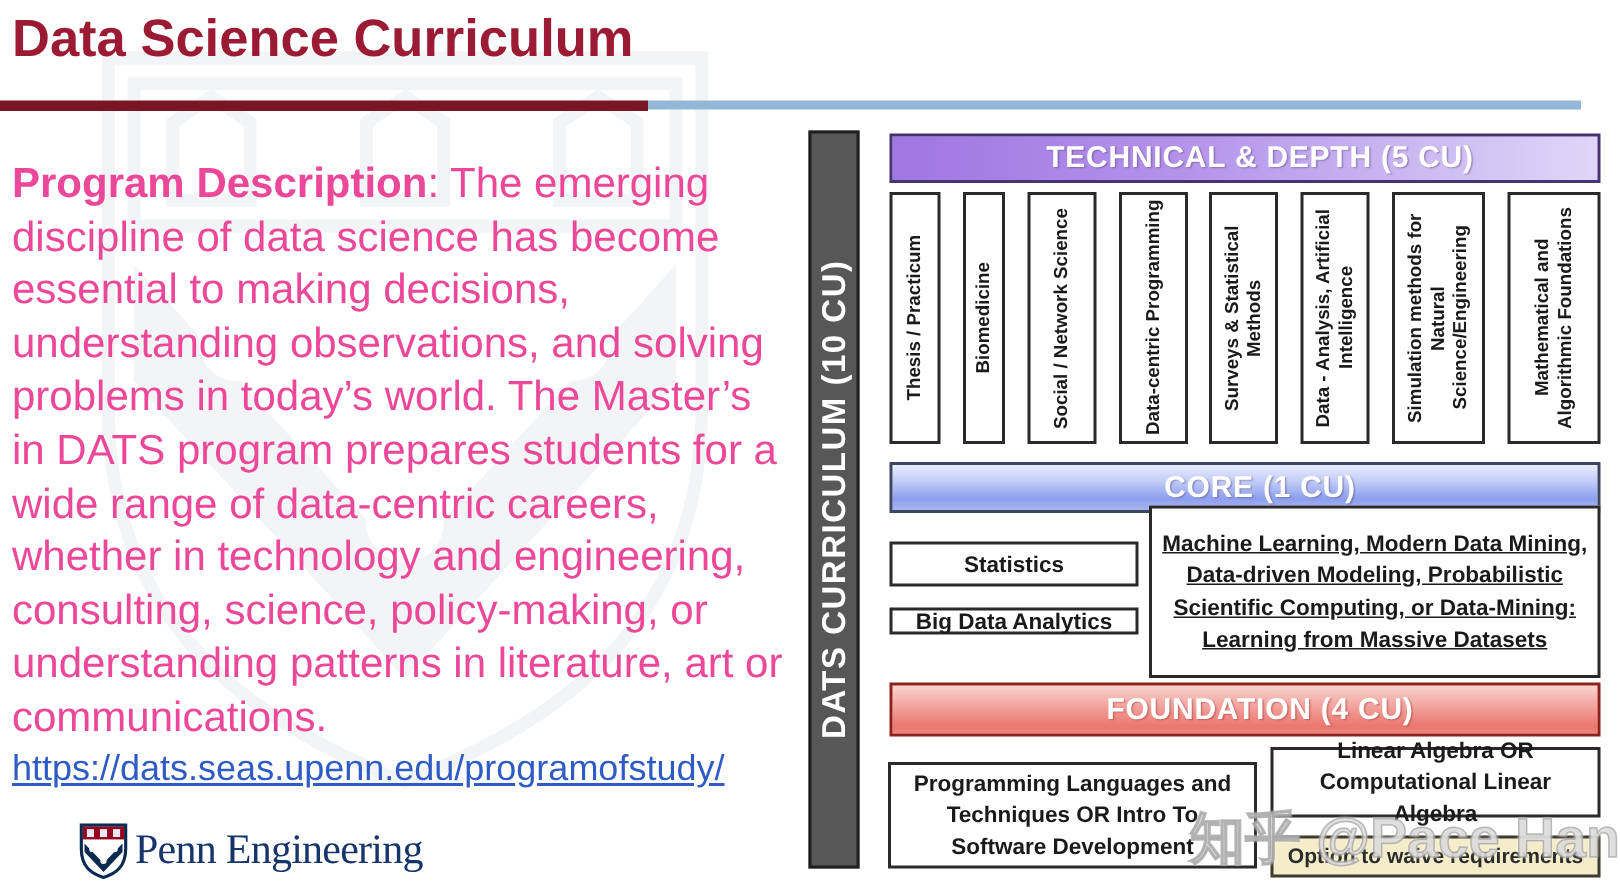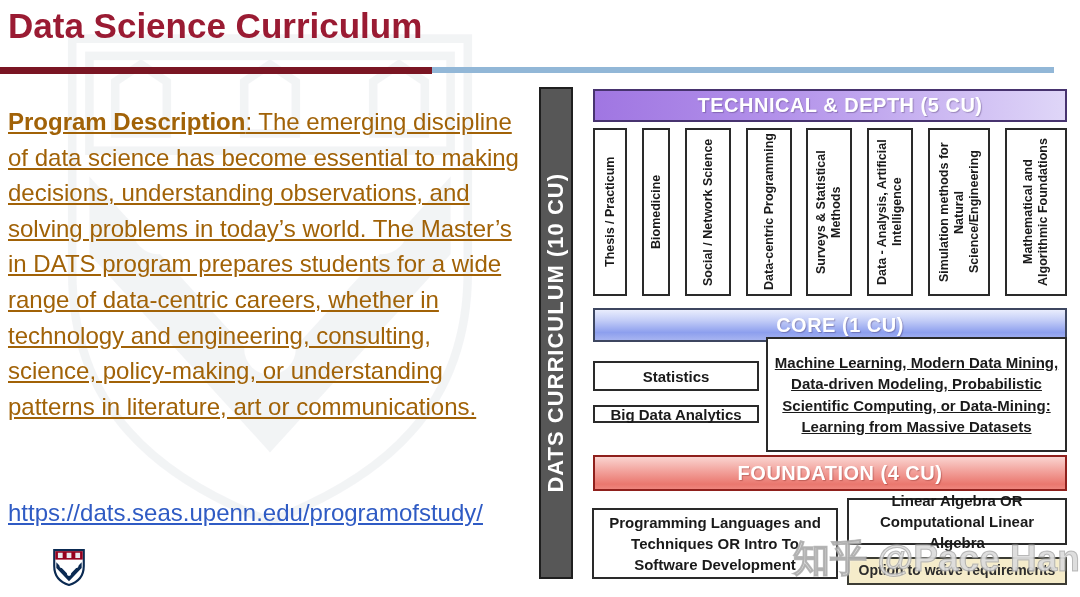--- a/index.html
+++ b/index.html
@@ -25,21 +25,21 @@
   .rule-blue {
     position: absolute; left: 432px; top: 67px; width: 622px; height: 6px;
     background: #92b7d7;
   }
   .bg-watermark {
     position: absolute; left: 55px; top: 30px; width: 430px; height: 500px;
     opacity: 0.07; pointer-events: none;
   }
   .description {
     position: absolute; left: 8px; top: 104px; width: 516px;
-    font-size: 24px; line-height: 35.6px; color: #a16207; text-decoration: underline;
+    font-size: 28px; line-height: 35.6px; color: #ec4899;
   }
   .description b { font-weight: 700; }
   .program-link {
     position: absolute; left: 8px; top: 499px;
     font-size: 24px; color: #2f5bc4; text-decoration: underline;
   }
   .penn-logo {
     position: absolute; left: 52px; top: 548px;
     display: flex; align-items: center; gap: 4px;
   }
@@ -151,20 +151,21 @@
     <path d="M2 2 H30 V17 C30 28 24 32.5 16 35 C8 32.5 2 28 2 17 Z" fill="#ffffff" stroke="#0b2a52" stroke-width="2"></path>
     <rect x="3" y="3" width="26" height="8" fill="#94001e"></rect>
     <rect x="5.5" y="4.5" width="4.5" height="5" fill="#e9e9f0"></rect>
     <rect x="13.75" y="4.5" width="4.5" height="5" fill="#e9e9f0"></rect>
     <rect x="22" y="4.5" width="4.5" height="5" fill="#e9e9f0"></rect>
     <path d="M4 13.5 L16 26 L28 13.5 L28 19 L16 31.5 L4 19 Z" fill="#0b2a52"></path>
     <circle cx="9" cy="17" r="2" fill="#ffffff"></circle>
     <circle cx="16" cy="24.5" r="2" fill="#ffffff"></circle>
     <circle cx="23" cy="17" r="2" fill="#ffffff"></circle>
   </svg>
+  <span class="penn-text">Penn Engineering</span>
 </div>
 
 <div class="dats-bar">
   <span class="vlabel">DATS CURRICULUM (10 CU)</span>
 </div>
 
 <div class="band band-technical">TECHNICAL &amp; DEPTH (5 CU)</div>
 
 <div class="courses-row">
   <div class="course">Thesis / Practicum</div>

